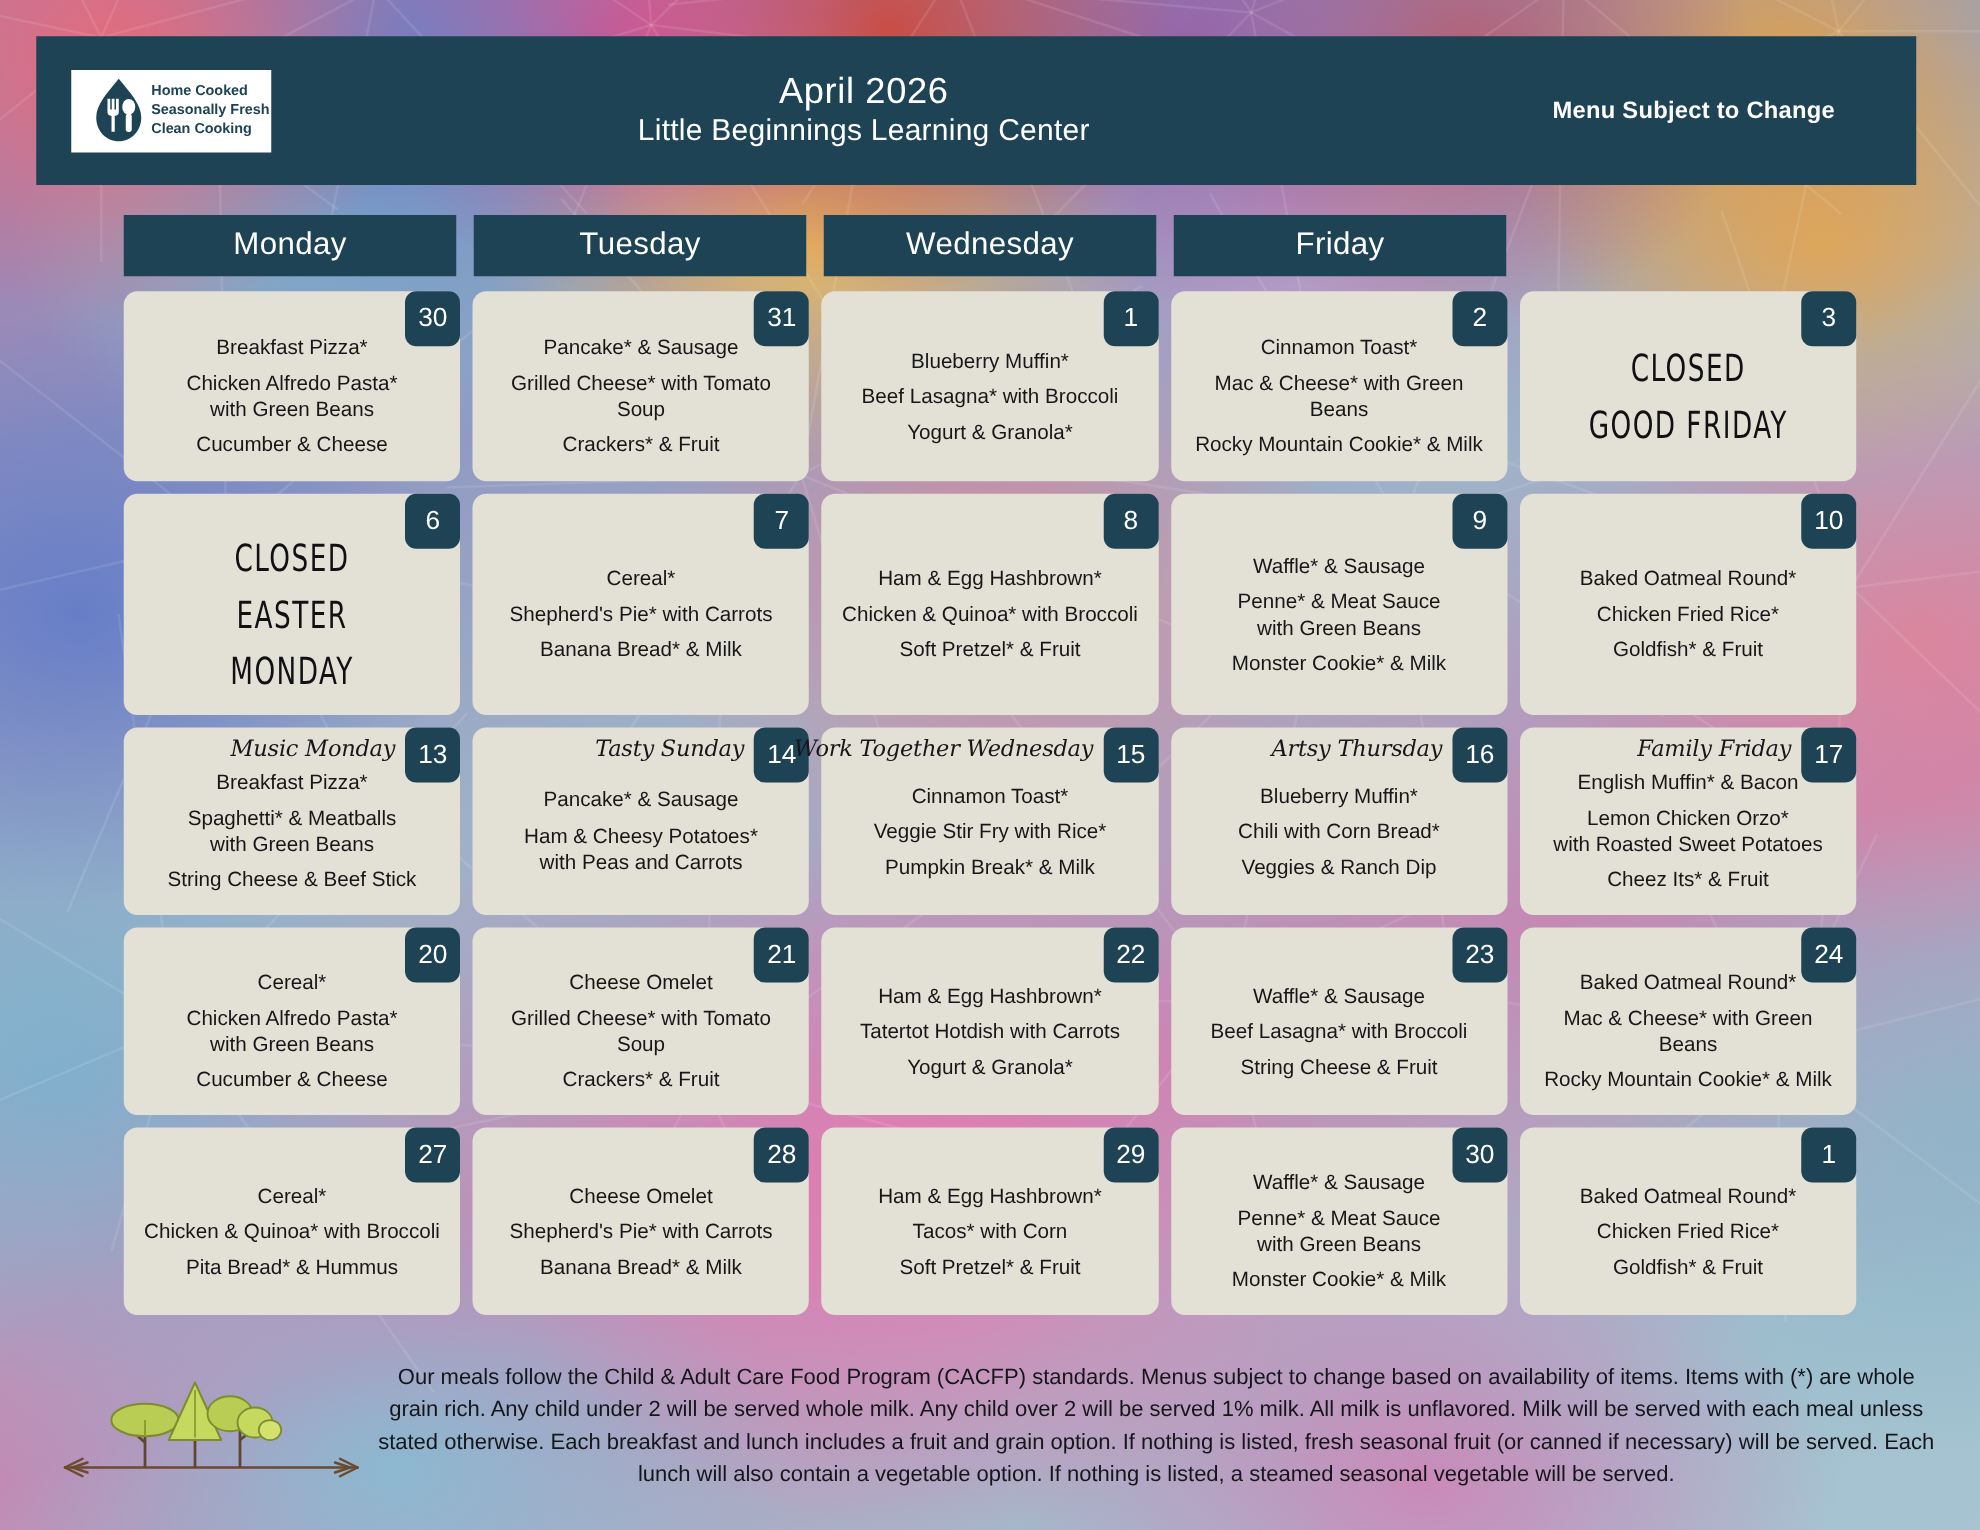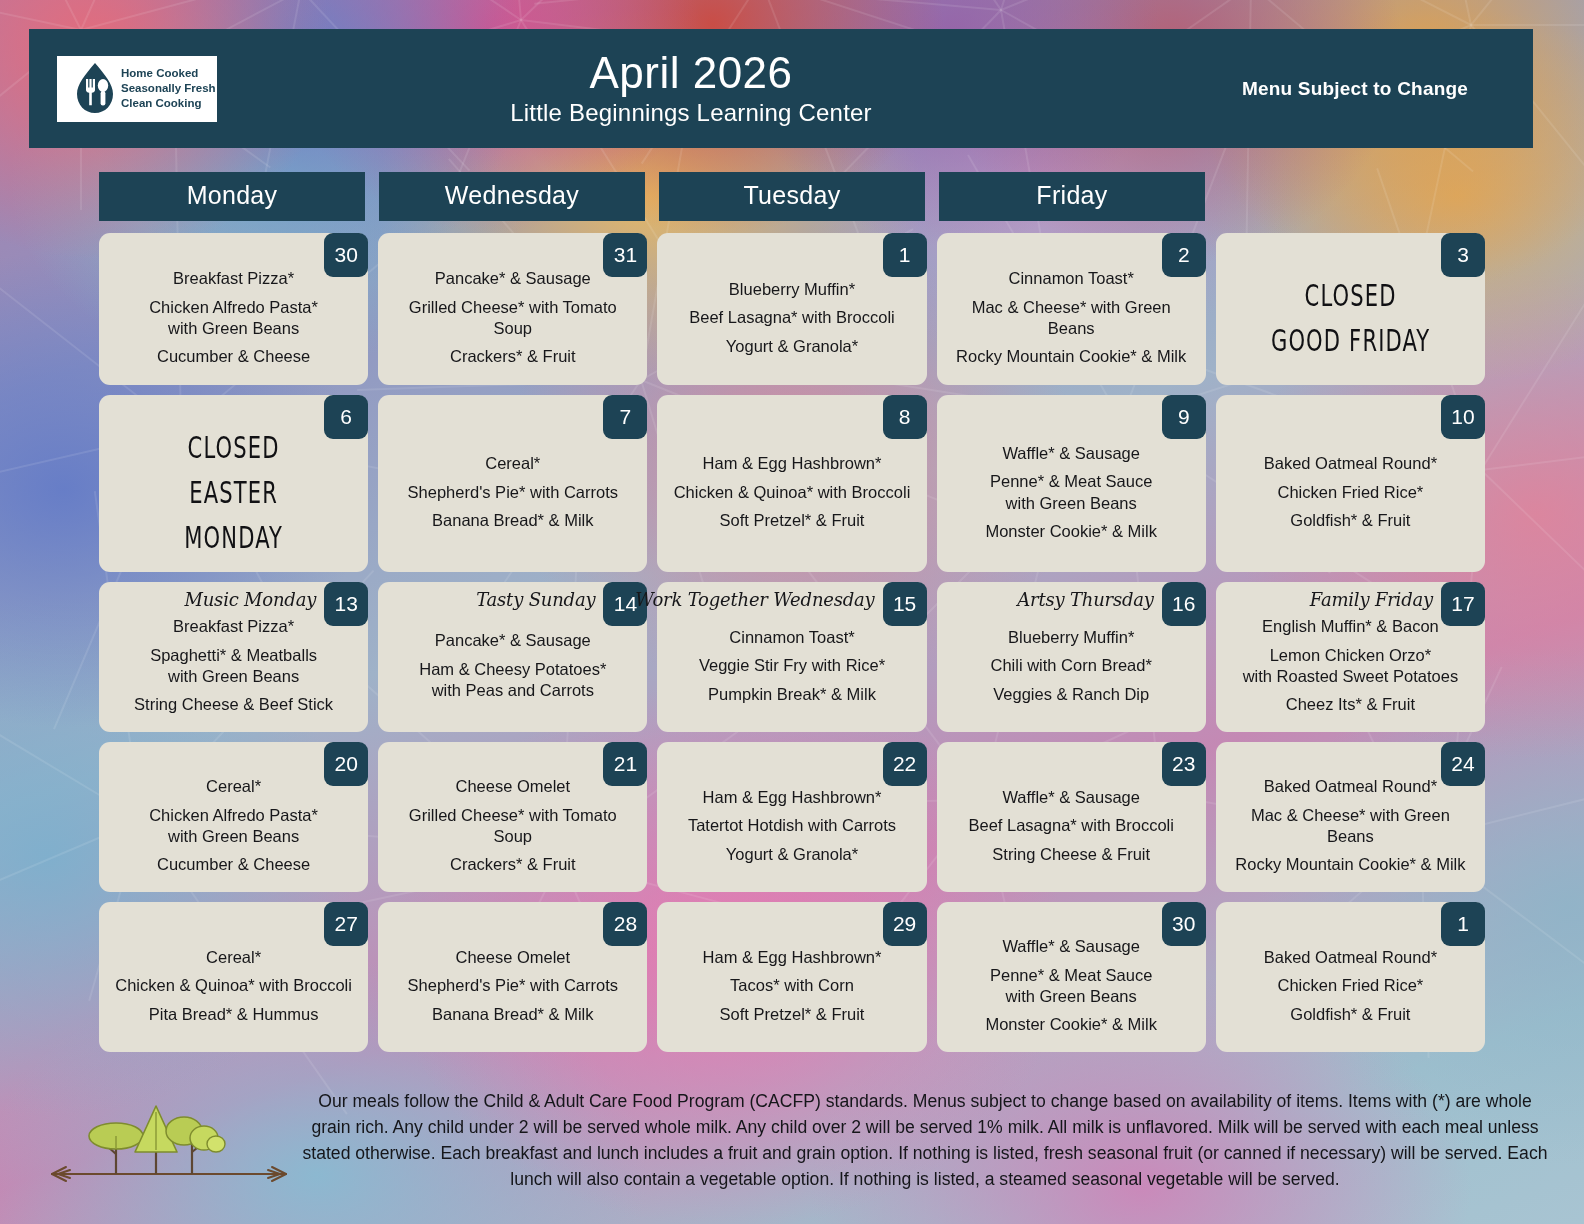--- a/index.html
+++ b/index.html
@@ -85,21 +85,21 @@
     font-weight: 600;
     white-space: nowrap;
   }
   #title-block {
     flex: 1 1 auto;
     text-align: center;
     color: #ffffff;
     margin-left: -40px;
   }
   #month-title {
-    font-size: 44px;
+    font-size: 29px;
     font-weight: 400;
     letter-spacing: .5px;
     line-height: 1.05;
   }
   #center-name {
     font-size: 24px;
     font-weight: 400;
     letter-spacing: .2px;
     margin-top: 2px;
   }
@@ -348,22 +348,22 @@
       <div id="month-title">April 2026</div>
       <div id="center-name">Little Beginnings Learning Center</div>
     </div>
 
     <div id="header-note">Menu Subject to Change</div>
   </div>
 
   <div id="calendar">
     <div id="dow-row">
         <div class="dow">Monday</div>
+        <div class="dow">Tuesday</div>
         <div class="dow">Wednesday</div>
-        <div class="dow">Tuesday</div>
         <div class="dow">Friday</div>
       </div>
     <div id="weeks">
         <div class="week week-first">
           <div class="day">
             <div class="daynum">30</div>
             <div class="meals">
               <div class="meal">
                 <div>Breakfast Pizza*</div>
               </div>

